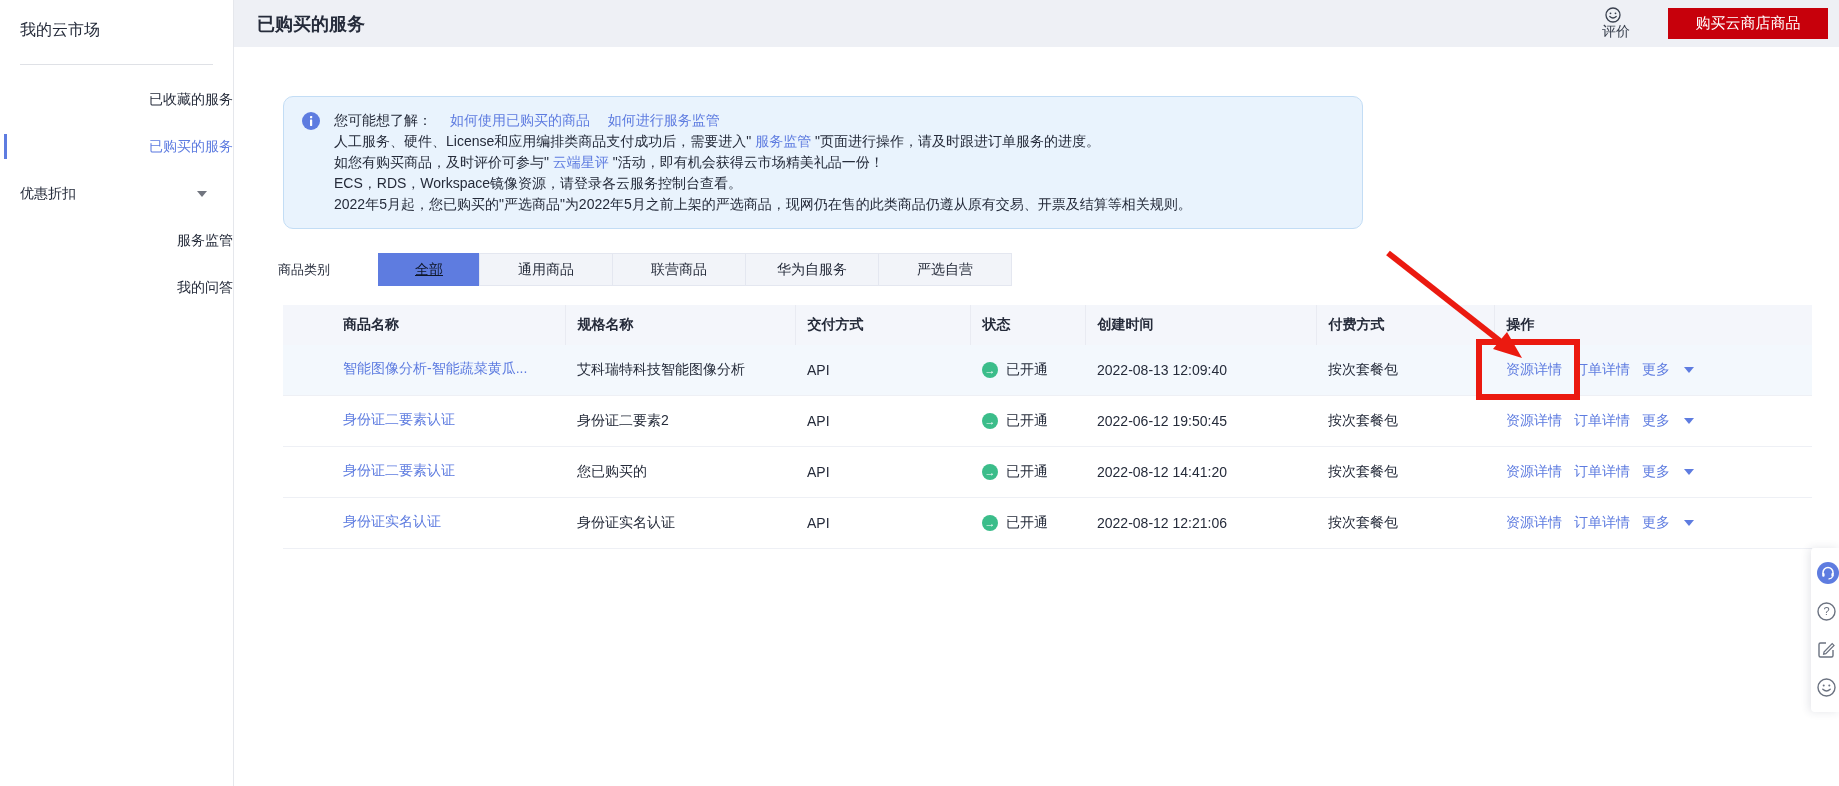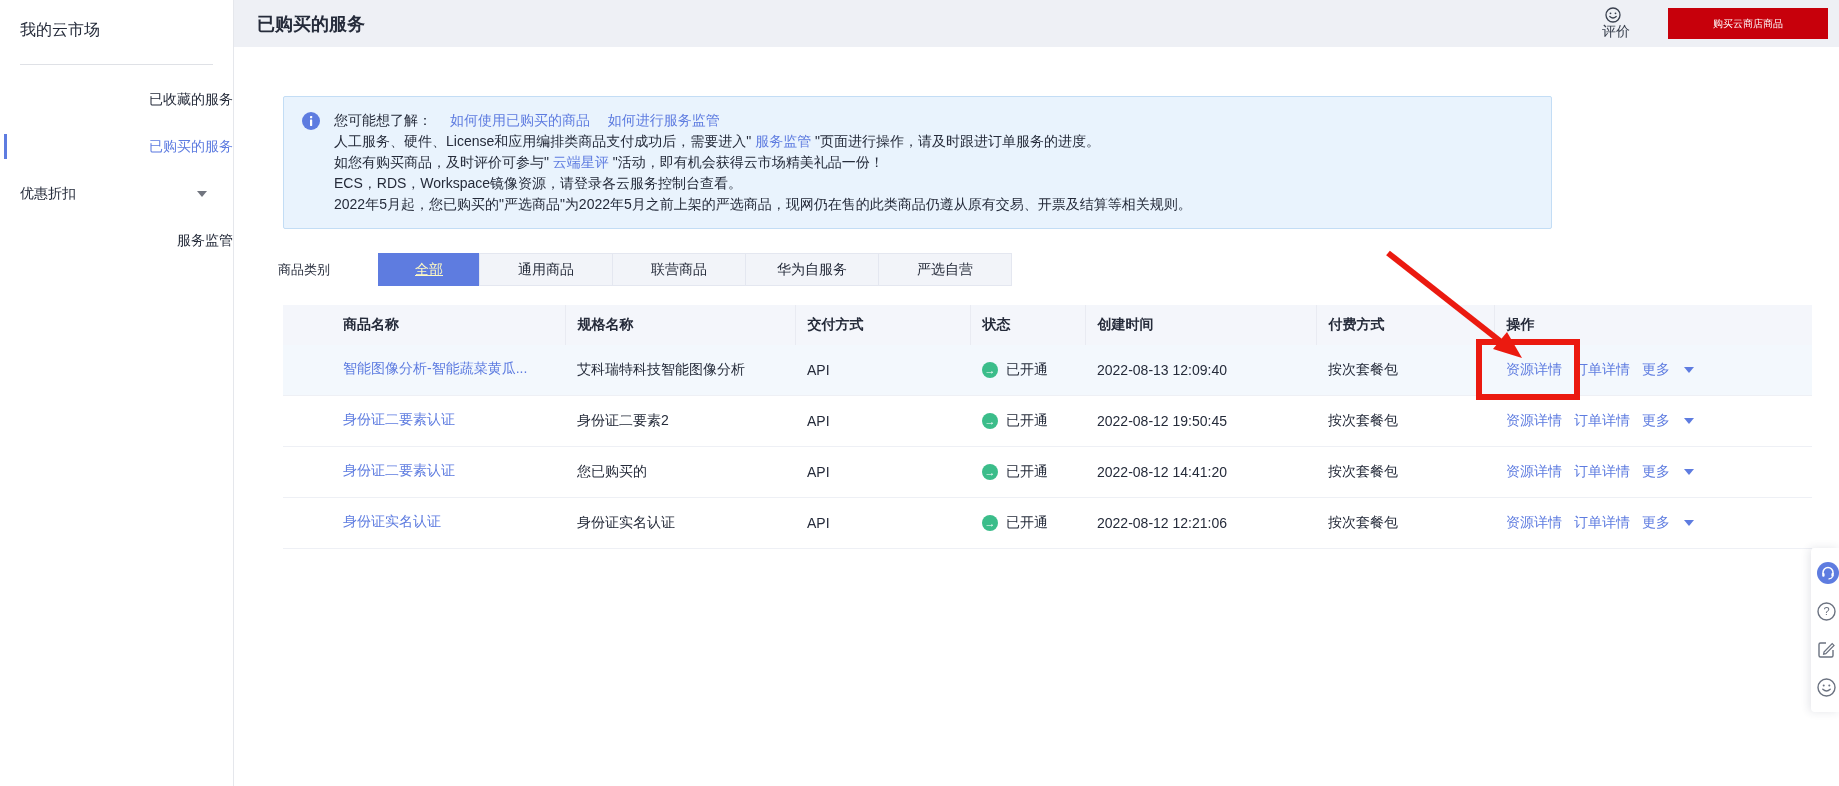--- a/index.html
+++ b/index.html
@@ -22,38 +22,38 @@
   .side-item.active::before{content:"";position:absolute;left:4px;top:11px;width:3px;height:25px;background:var(--accent_blue);}
   .side-caret{margin-left:auto;margin-right:26px;width:0;height:0;border-left:5px solid transparent;border-right:5px solid transparent;border-top:6px solid #71757f;}
 
   
   .main{flex:1;position:relative;}
   .main-header{height:47px;display:flex;align-items:center;padding:0 11px 0 23px;}
   .page-title{font-size:18px;font-weight:bold;color:var(--text_dark);}
   .header-right{margin-left:auto;display:flex;align-items:center;}
   .review{display:flex;align-items:center;color:#39404e;cursor:pointer;margin-right:38px;flex-direction:column;}
   .review svg{margin-right:7px;display:block;}
-  .buy-btn{width:160px;height:31px;background:var(--brand_red);color:#fff;border:none;font-size:10px;cursor:pointer;font-family:inherit;}
+  .buy-btn{width:160px;height:31px;background:var(--brand_red);color:#fff;border:none;font-size:15px;cursor:pointer;font-family:inherit;}
 
   .content{position:absolute;left:0;top:47px;right:0;bottom:0;background:#fff;}
 
   
-  .notice{position:absolute;left:49px;top:49px;width:1269px;background:var(--banner_bg);border:1px solid var(--banner_border);border-radius:2px;padding:13px 24px 13px 0;}
+  .notice{position:absolute;left:49px;top:49px;width:1080px;background:var(--banner_bg);border:1px solid var(--banner_border);border-radius:10px;padding:13px 24px 13px 0;}
   .notice-icon{position:absolute;left:18px;top:15px;}
   .notice-body{margin-left:50px;font-size:14px;line-height:21px;color:var(--text_dark);}
   .notice a,.blue-link{color:var(--accent_blue);text-decoration:none;cursor:pointer;}
   .notice .gap-link{margin-left:14px;}
 
   
   .filter-row{position:absolute;left:44px;top:206px;display:flex;align-items:center;}
   .filter-label{font-size:13px;color:var(--text_dark);margin-right:48px;}
   .tabs{display:flex;}
   .tab{height:33px;line-height:31px;text-align:center;background:#f2f4f9;border:1px solid #e4e7f0;font-size:14px;color:var(--text_dark);cursor:pointer;margin-left:-1px;min-width:134px;}
   .tab.first{min-width:102px;margin-left:0;}
-  .tab.selected{background:var(--accent_blue);border-color:var(--accent_blue);color:#fef9c3;text-decoration:underline;}
+  .tab.selected{background:var(--accent_blue);border-color:var(--accent_blue);color:#0f172a;text-decoration:underline;}
 
   
   .svc-table{position:absolute;left:49px;top:258px;width:1529px;border-collapse:collapse;table-layout:fixed;}
   .svc-table th{height:40px;background:#f4f6fb;font-size:14px;font-weight:bold;color:var(--text_dark);text-align:left;padding-left:12px;border-left:1px solid #e9ebf2;}
   .svc-table th:first-child{border-left:none;padding-left:60px;}
   .svc-table td{height:50px;font-size:14px;color:var(--text_dark);padding-left:12px;border-bottom:1px solid #eef0f5;background:#fff;}
   .svc-table td:first-child{padding-left:60px;}
   .svc-table tr.highlight td{background:#f3f8fd;}
   .svc-table td a{margin-right:12px;}
   .name-link{white-space:nowrap;overflow:hidden;text-overflow:clip;display:inline-block;max-width:210px;}
@@ -83,20 +83,23 @@
     </div>
     <div class="side-item active">
       <span class="lbl">已购买的服务</span>
     </div>
     <div class="side-item">
       <span class="lbl">优惠折扣</span>
       <span class="side-caret"></span>
     </div>
     <div class="side-item">
       <span class="lbl">服务监管</span>
+    </div>
+    <div class="side-item">
+      <span class="lbl">我的问答</span>
     </div>
   </div>
 
   <div class="main">
 
     <div class="main-header">
       <span class="page-title">已购买的服务</span>
       <div class="header-right">
         <span class="review">
           <svg width="16" height="16" viewBox="0 0 16 16">
@@ -186,21 +189,21 @@
           <tr>
             <td><a class="blue-link name-link">身份证二要素认证</a></td>
             <td>身份证二要素2</td>
             <td>API</td>
             <td>
                 <span class="status-cell">
                   <span class="status-dot">→</span>
                   <span>已开通</span>
                 </span>
               </td>
-            <td>2022-08-12 19:50:45</td>
+            <td>2022-06-12 19:50:45</td>
             <td>按次套餐包</td>
             <td><a class="blue-link">资源详情</a><a class="blue-link">订单详情</a><a class="blue-link">更多</a><span class="more-caret"></span></td>
           </tr>
           <tr>
             <td><a class="blue-link name-link">身份证二要素认证</a></td>
             <td>您已购买的</td>
             <td>API</td>
             <td>
                 <span class="status-cell">
                   <span class="status-dot">→</span>

